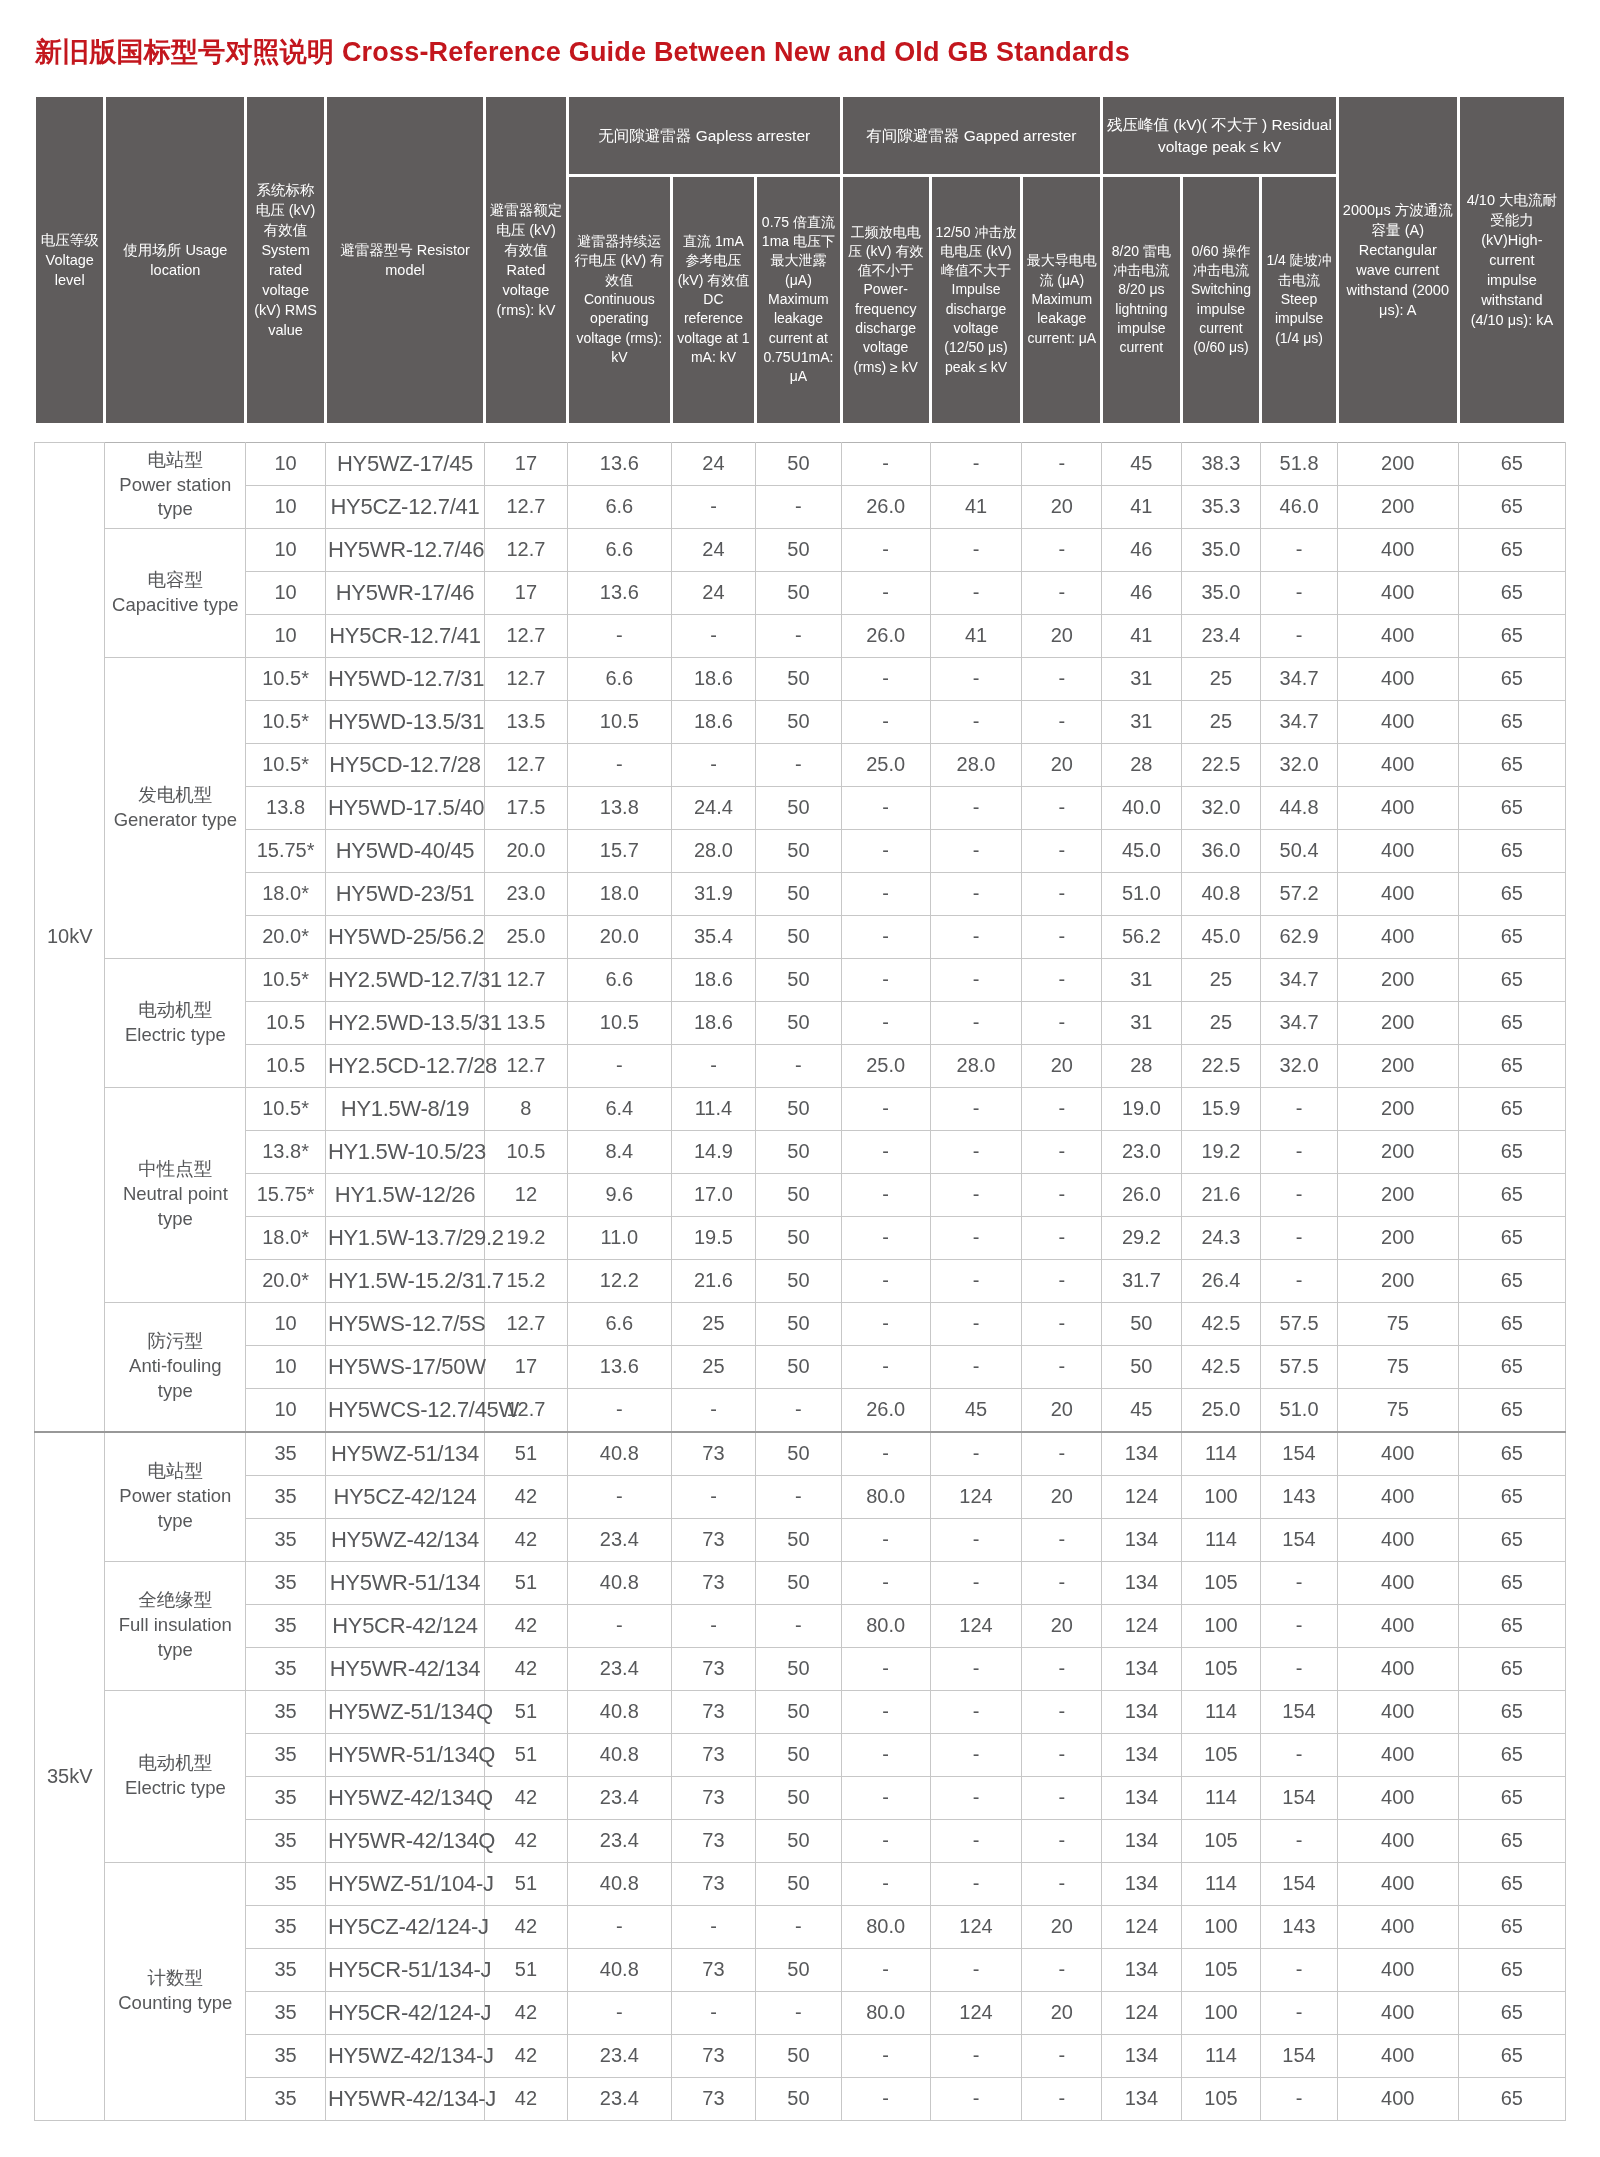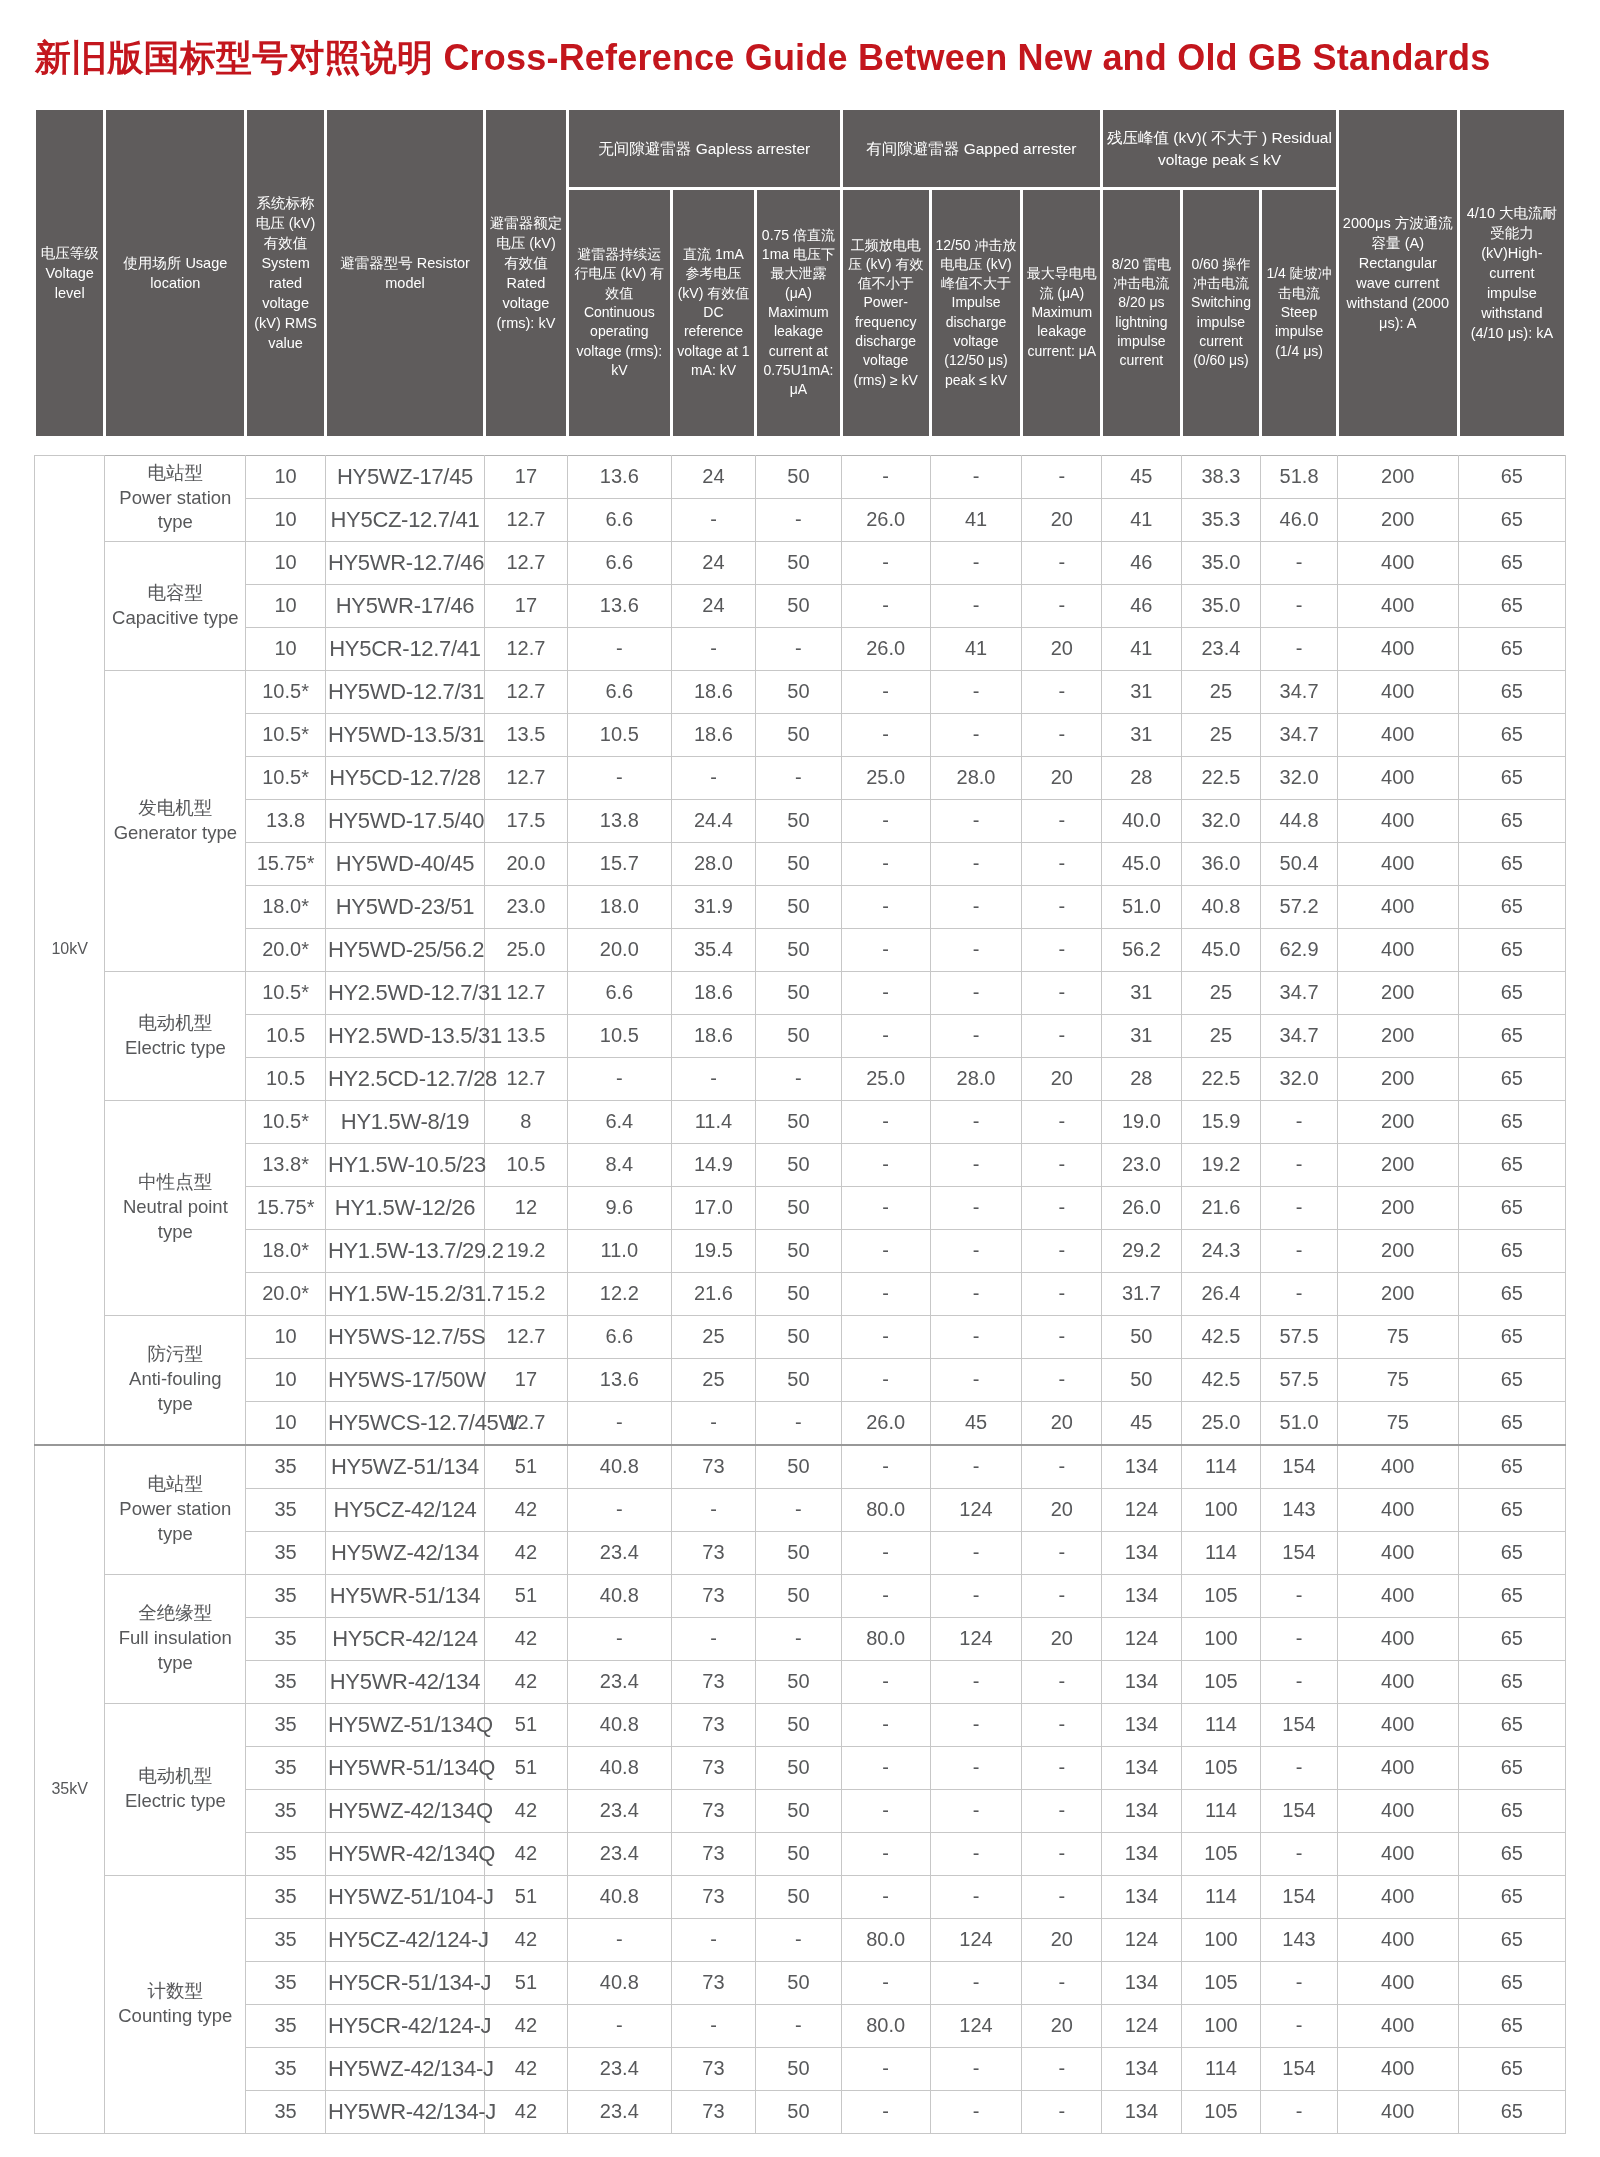--- a/index.html
+++ b/index.html
@@ -1,18 +1,18 @@
 <!DOCTYPE html>
 <html><head>
 <meta charset="utf-8">
 <style>
   html,body { margin:0; padding:0; background:#ffffff; }
   body { width:1600px; font-family:"Liberation Sans", sans-serif; }
   .page { padding:26px 33px 28px 33px; }
-  .title { color:#c3161d; font-size:36px; font-weight:700; margin:8px 0 24px 2px; letter-spacing:0.2px; }
+  .title { color:#c3161d; font-size:27px; font-weight:700; margin:8px 0 24px 2px; letter-spacing:0.2px; }
 
   table.ref { width:100%; border-collapse:collapse; table-layout:fixed; }
 
   
   thead th {
     background:#5f5c5c; color:#ffffff; font-weight:400;
     border:3px solid #ffffff; text-align:center; vertical-align:middle;
     font-size:14px; line-height:1.38; padding:5px 3px; word-break:break-word;
   }
   thead tr.h-top { height:80px; }
@@ -23,21 +23,21 @@
   thead th.tall { border-bottom:10px solid #ffffff; }
 
   
   tbody td {
     border:1px solid #c7c7c7; color:#57585a; background:#ffffff;
     text-align:center; vertical-align:middle;
     font-size:20px; line-height:1.15; height:42px; padding:0 2px;
   }
   tbody tr.spacer td { border:none; height:9px; padding:0; background:#ffffff; }
   td.cell-model { font-size:22px; letter-spacing:-0.3px; white-space:nowrap; }
-  td.voltage-cell { font-size:16px; }
+  td.voltage-cell { font-size:20px; }
   td.group-cell { font-size:18.5px; white-space:pre-line; line-height:1.35; padding:4px 4px; }
   td.group-start { border-top-color:#b3b3b3; }
   td.section-start { border-top:2px solid #989898; }
 </style>
 </head>
 <body>
 
 <div class="page">
   <h1 class="title">新旧版国标型号对照说明 Cross-Reference Guide Between New and Old GB Standards</h1>
 

